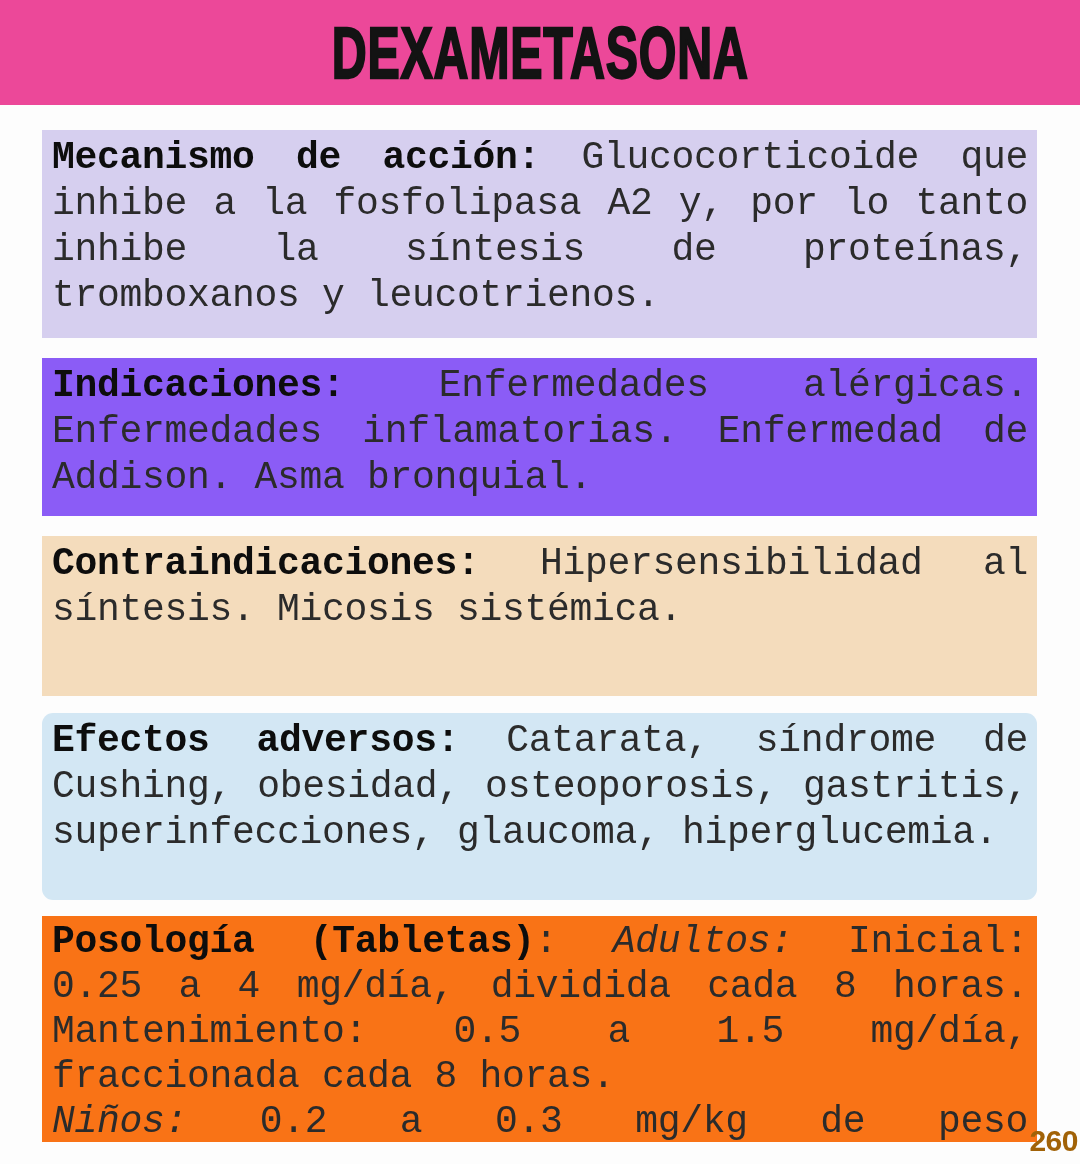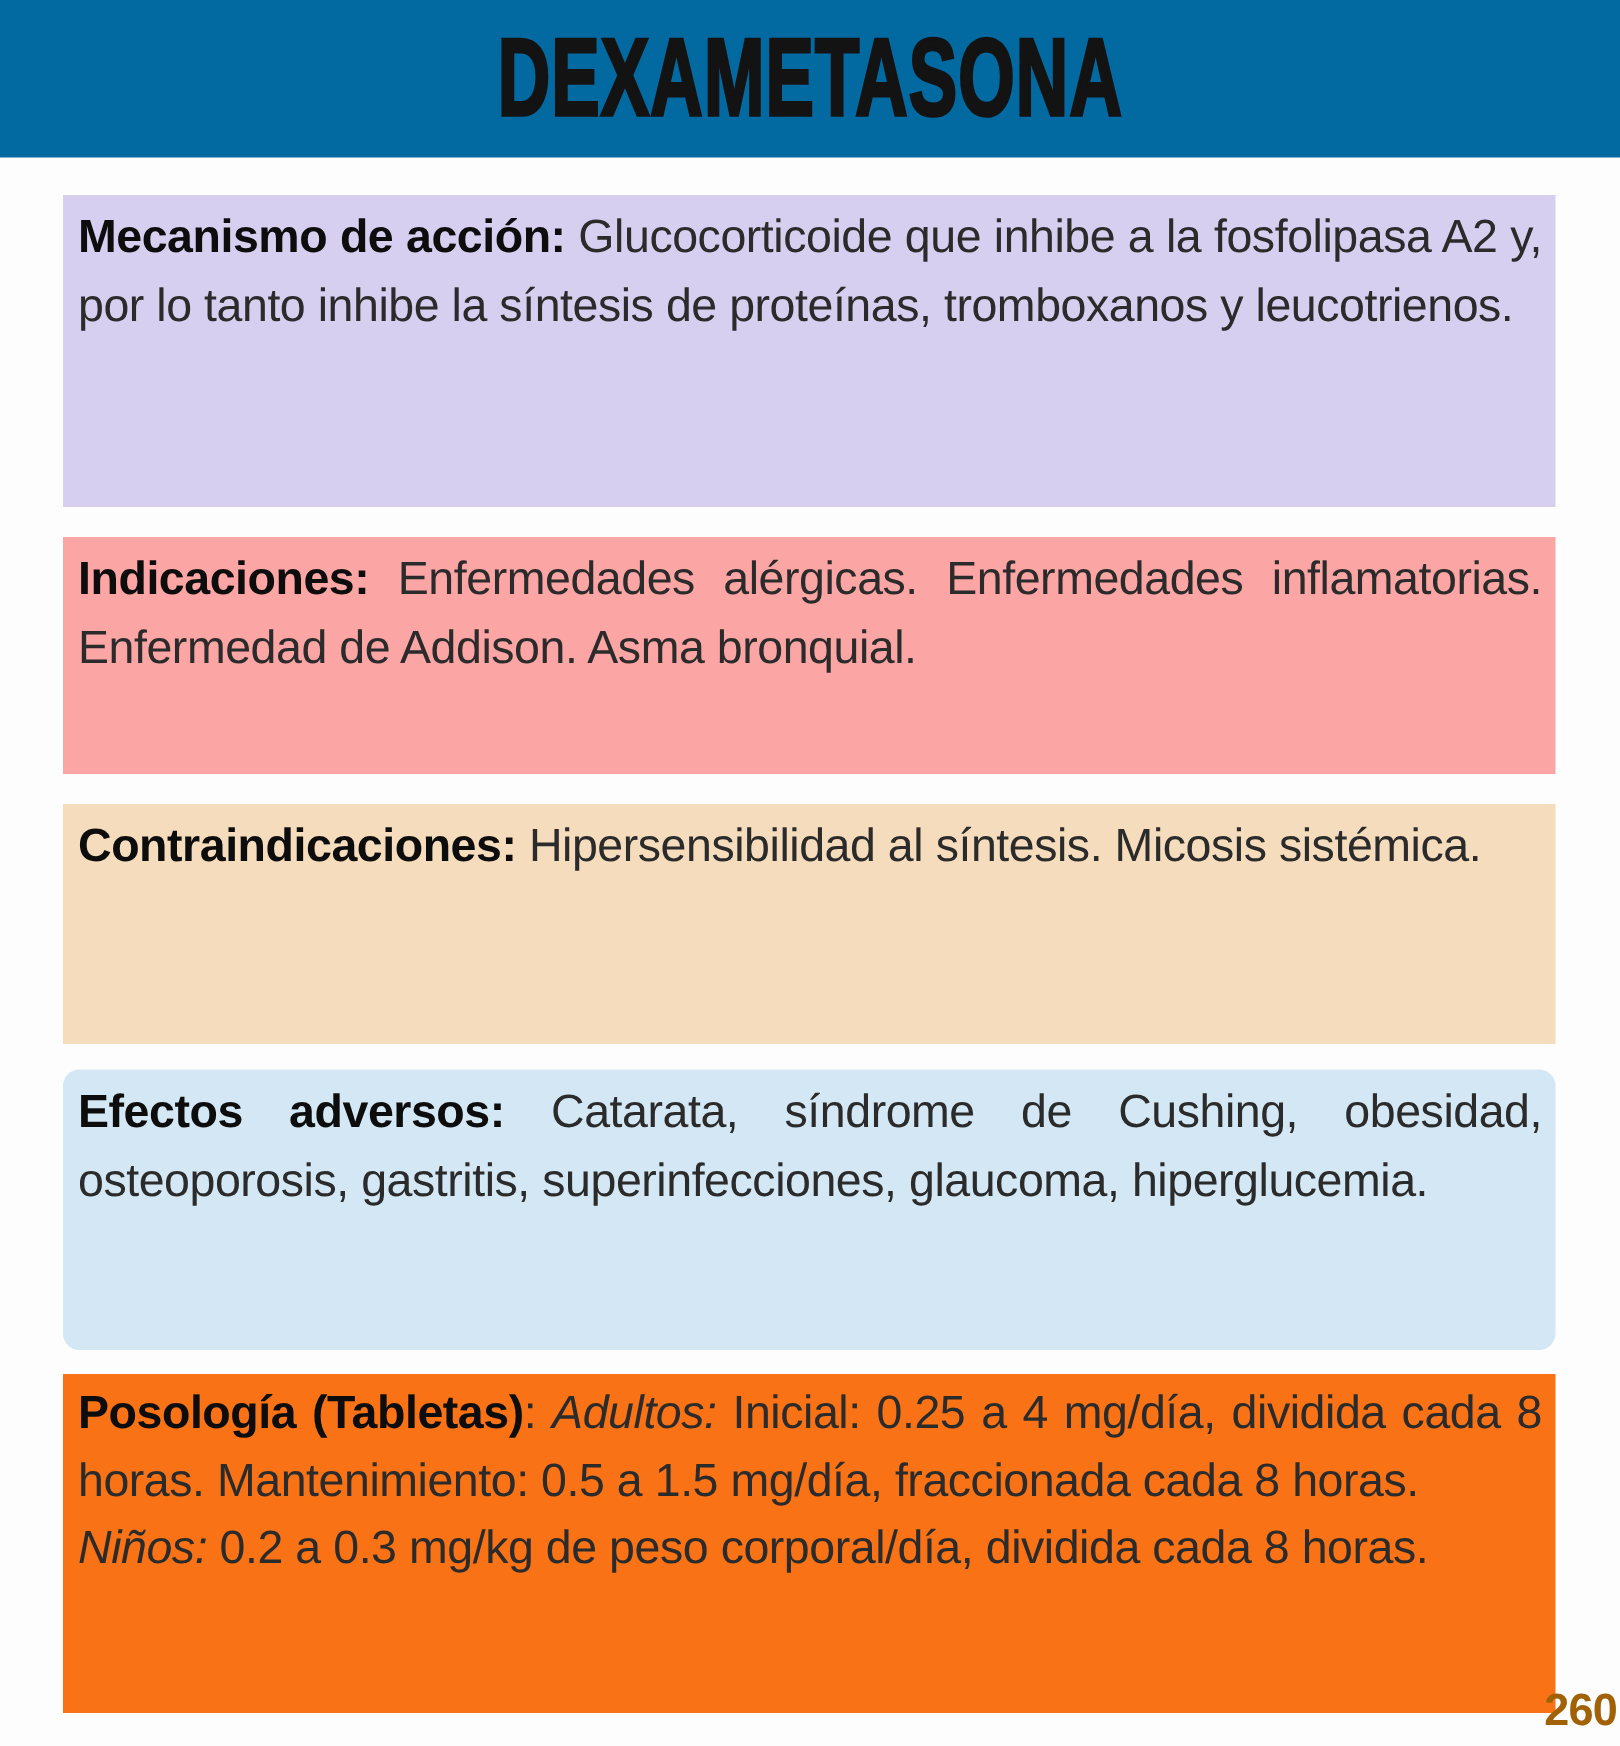--- a/index.html
+++ b/index.html
@@ -39,24 +39,25 @@
   }
   .box {
     position: absolute;
     left: 42px;
     width: 995px;
     padding: 5px 9px 0 10px;
     overflow: hidden;
   }
   .box-text {
     text-align: justify;
-    font-size: 31px;
+    font-size: 38px;
     line-height: 46px;
     color: #2b2b2b;
     letter-spacing: -0.3px;
+    font-family: Liberation Mono, monospace;
   }
   .box-text b { font-weight: 700; color: #0d0d0d; }
   .box-text i { font-style: italic; }
   .box-mecanismo        { top: 130px; height: 208px; }
   .box-indicaciones     { top: 358px; height: 158px; }
   .box-contraindicaciones { top: 536px; height: 160px; }
   .box-efectos          { top: 713px; height: 187px; }
   .box-posologia        { top: 916px; height: 226px; padding-top: 3px; }
   .box-posologia .box-text { line-height: 45px; }
   .page-number {
@@ -67,29 +68,29 @@
     font-weight: 700;
     color: #a16207;
     letter-spacing: -0.5px;
   }
 </style>
 </head>
 <body>
 
 <div class="page">
 
-  <header class="header" style="background-color: #0369a1; text-align: center;">
+  <header class="header" style="background-color: #ec4899; text-align: center;">
     <h1 class="title">DEXAMETASONA</h1>
   </header>
 
   <section class="box box-mecanismo" style="background-color: rgb(214, 207, 239);">
     <p class="box-text"><b>Mecanismo de acción:</b> <span>Glucocorticoide que inhibe a la fosfolipasa A2 y, por lo tanto inhibe la síntesis de proteínas, tromboxanos y leucotrienos.</span></p>
   </section>
 
-  <section class="box box-indicaciones" style="background-color: #fca5a5;">
+  <section class="box box-indicaciones" style="background-color: #8b5cf6;">
     <p class="box-text"><b>Indicaciones:</b> <span>Enfermedades alérgicas. Enfermedades inflamatorias. Enfermedad de Addison. Asma bronquial.</span></p>
   </section>
 
   <section class="box box-contraindicaciones" style="background-color: rgb(244, 220, 188);">
     <p class="box-text"><b>Contraindicaciones:</b> <span>Hipersensibilidad al síntesis. Micosis sistémica.</span></p>
   </section>
 
   <section class="box box-efectos" style="background-color: rgb(211, 231, 244); border-radius: 11px;">
     <p class="box-text"><b>Efectos adversos:</b> <span>Catarata, síndrome de Cushing, obesidad, osteoporosis, gastritis, superinfecciones, glaucoma, hiperglucemia.</span></p>
   </section>

